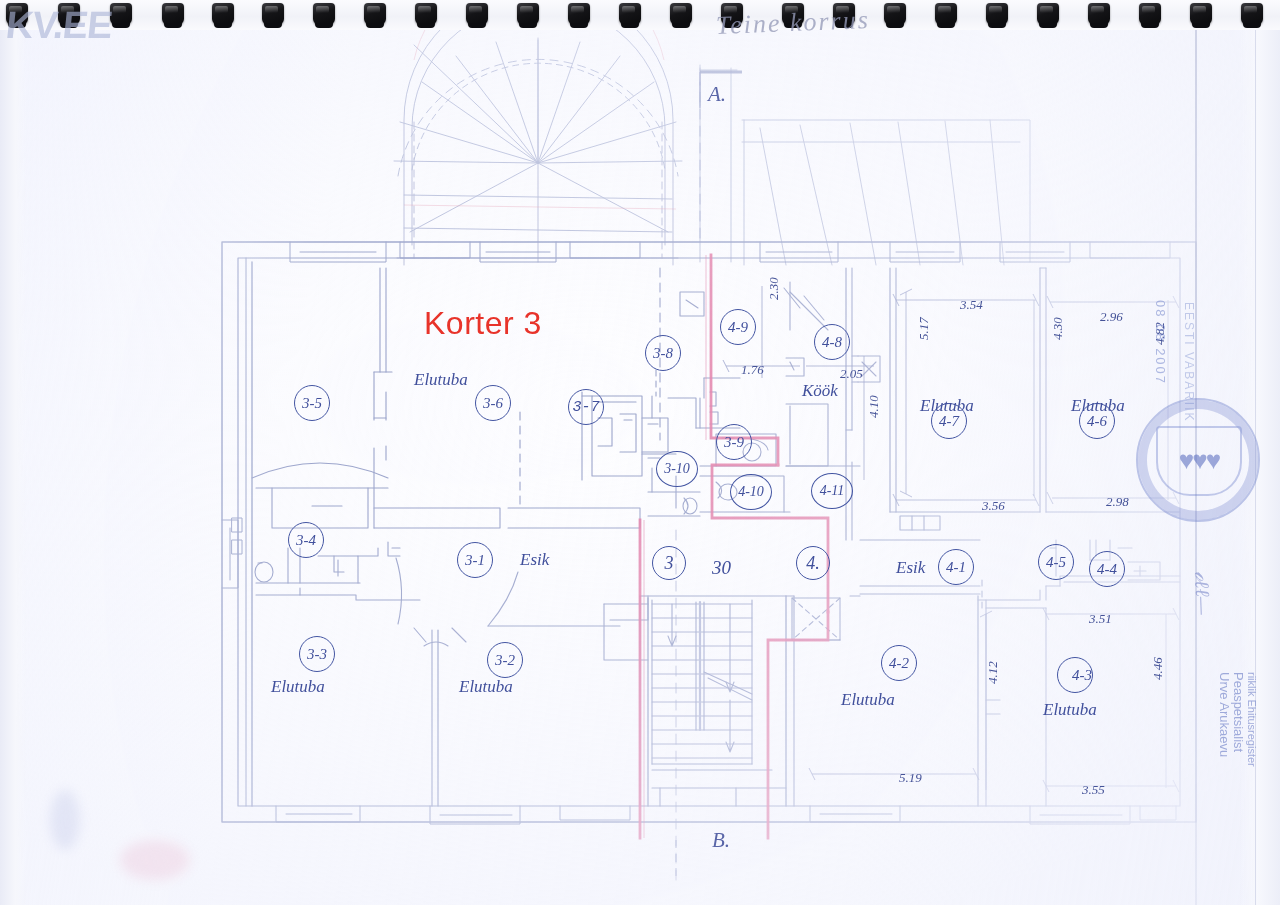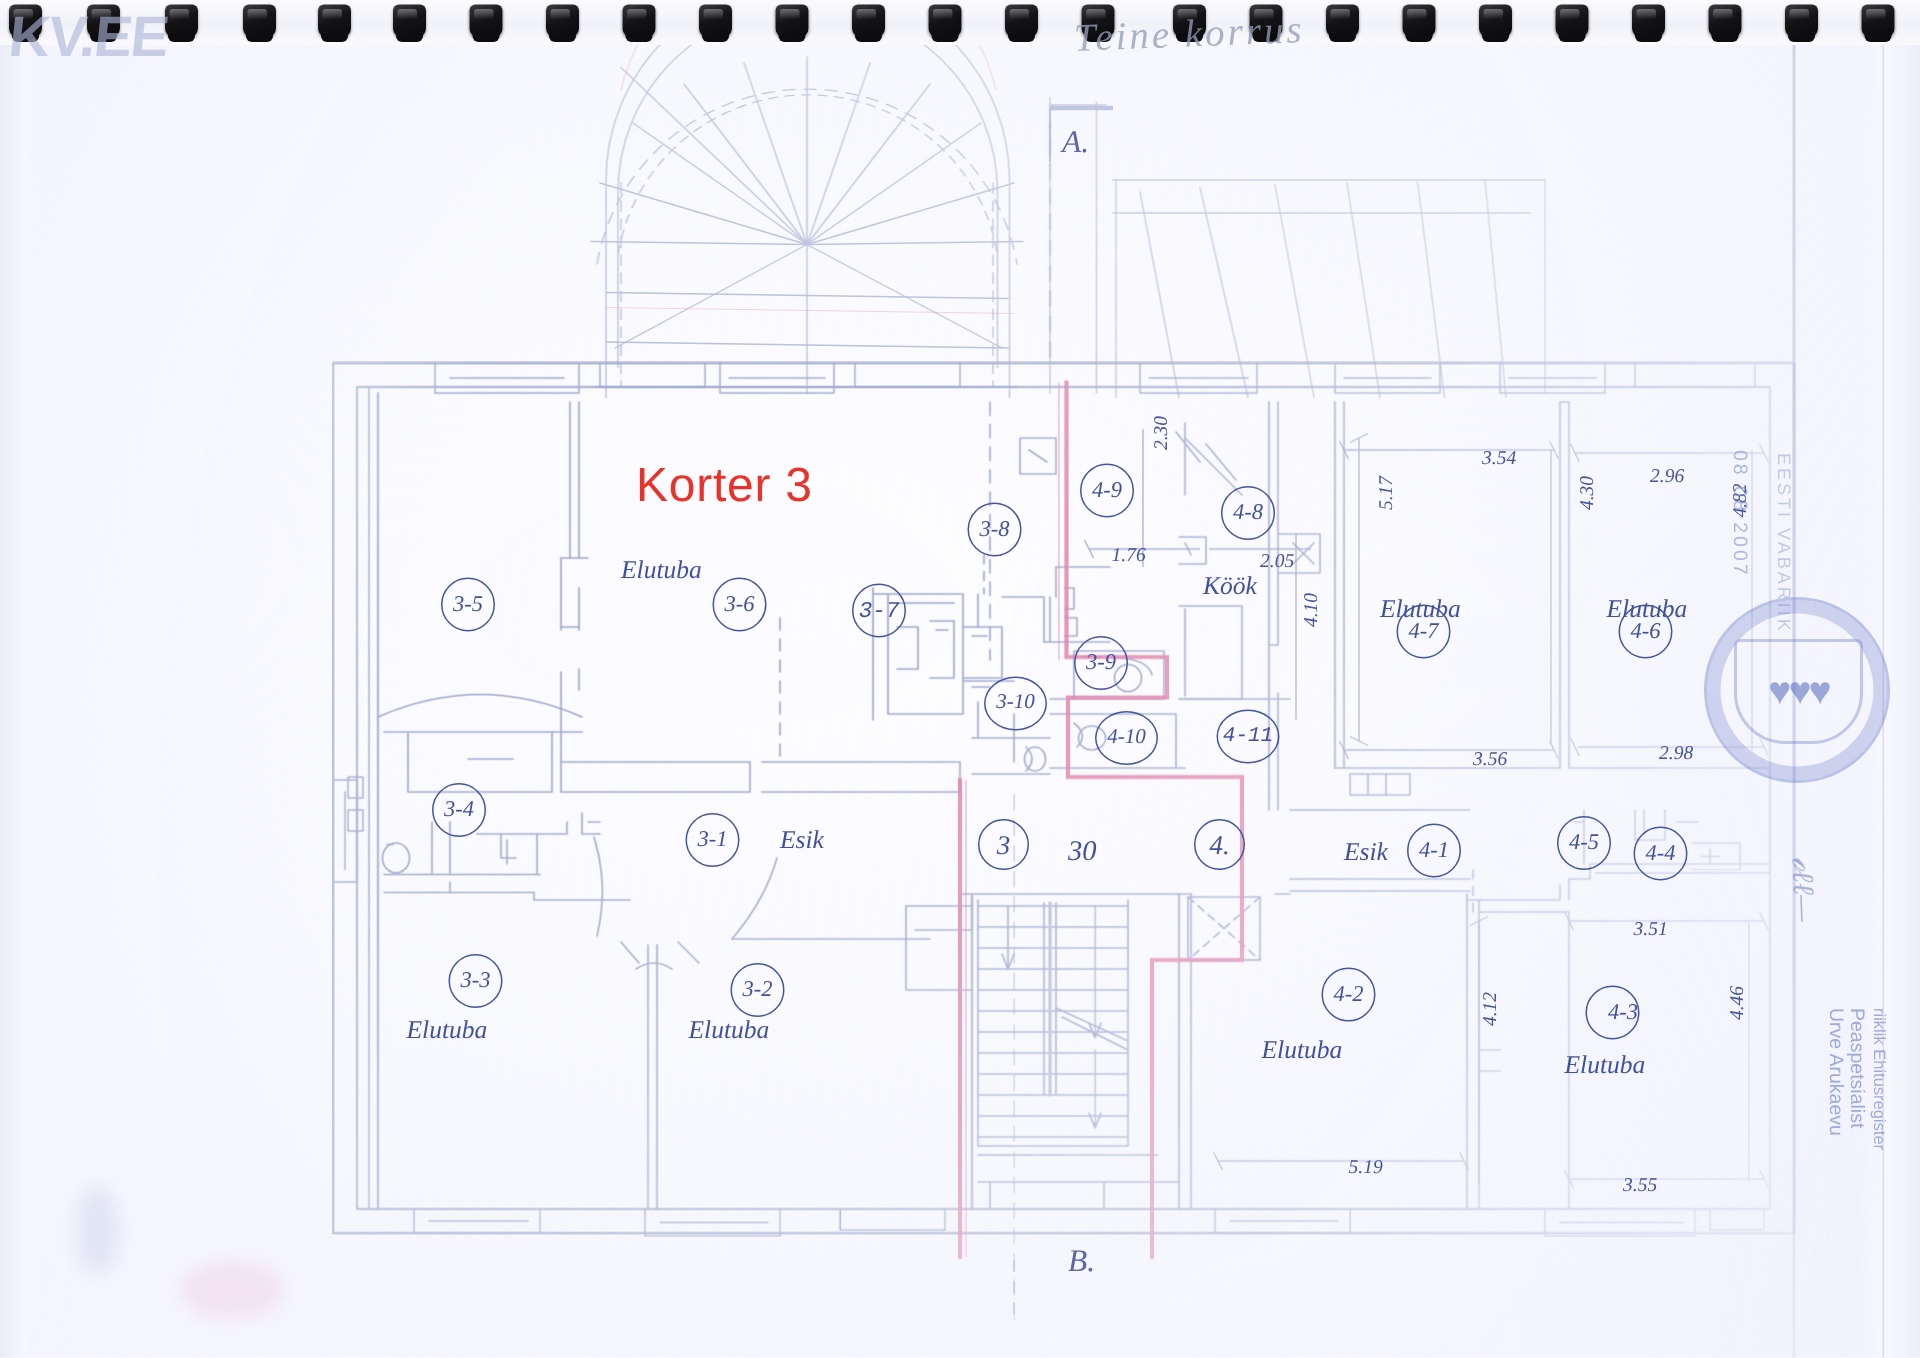--- a/index.html
+++ b/index.html
@@ -624,27 +624,27 @@
       <div class="rm-circ" style="left: 814px; top: 324px; width: 34px; height: 34px; font-size: 15px;">
         <span>4-8</span>
       </div>
       <div class="ann" style="left: 802px; top: 381px; font-size: 17px;">Köök</div>
       <div class="rm-circ" style="left: 720px; top: 309px; width: 34px; height: 34px; font-size: 15px;">
         <span>4-9</span>
       </div>
       <div class="rm-circ" style="left: 730px; top: 474px; width: 40px; height: 34px; font-size: 14px;">
         <span>4-10</span>
       </div>
-      <div class="rm-circ" style="left: 811px; top: 473px; width: 40px; height: 34px; font-size: 14px; font-family: Liberation Mono, monospace;">
+      <div class="rm-circ" style="left: 811px; top: 473px; width: 40px; height: 34px; font-size: 14px;">
         <span>4-11</span>
       </div>
     </div>
 
   <div id="dims-layer">
-      <div class="dim" style="left: 960px; top: 297px; font-size: 13px; transform-origin: left top; margin-left: 28px;">3.54</div>
+      <div class="dim" style="left: 960px; top: 297px; font-size: 13px; transform-origin: left top;">3.54</div>
       <div class="dim" style="left: 1100px; top: 309px; font-size: 13px; transform-origin: left top;">2.96</div>
       <div class="dim" style="left: 840px; top: 366px; font-size: 13px; transform-origin: left top;">2.05</div>
       <div class="dim" style="left: 741px; top: 362px; font-size: 13px; transform-origin: left top;">1.76</div>
       <div class="dim" style="left: 766px; top: 300px; font-size: 13px; transform: rotate(-90deg); transform-origin: left top;">2.30</div>
       <div class="dim" style="left: 916px; top: 340px; font-size: 13px; transform: rotate(-90deg); transform-origin: left top;">5.17</div>
       <div class="dim" style="left: 1050px; top: 340px; font-size: 13px; transform: rotate(-90deg); transform-origin: left top;">4.30</div>
       <div class="dim" style="left: 1152px; top: 345px; font-size: 13px; transform: rotate(-90deg); transform-origin: left top;">4.82</div>
       <div class="dim" style="left: 866px; top: 418px; font-size: 13px; transform: rotate(-90deg); transform-origin: left top;">4.10</div>
       <div class="dim" style="left: 982px; top: 498px; font-size: 13px; transform-origin: left top;">3.56</div>
       <div class="dim" style="left: 1106px; top: 494px; font-size: 13px; transform-origin: left top;">2.98</div>

